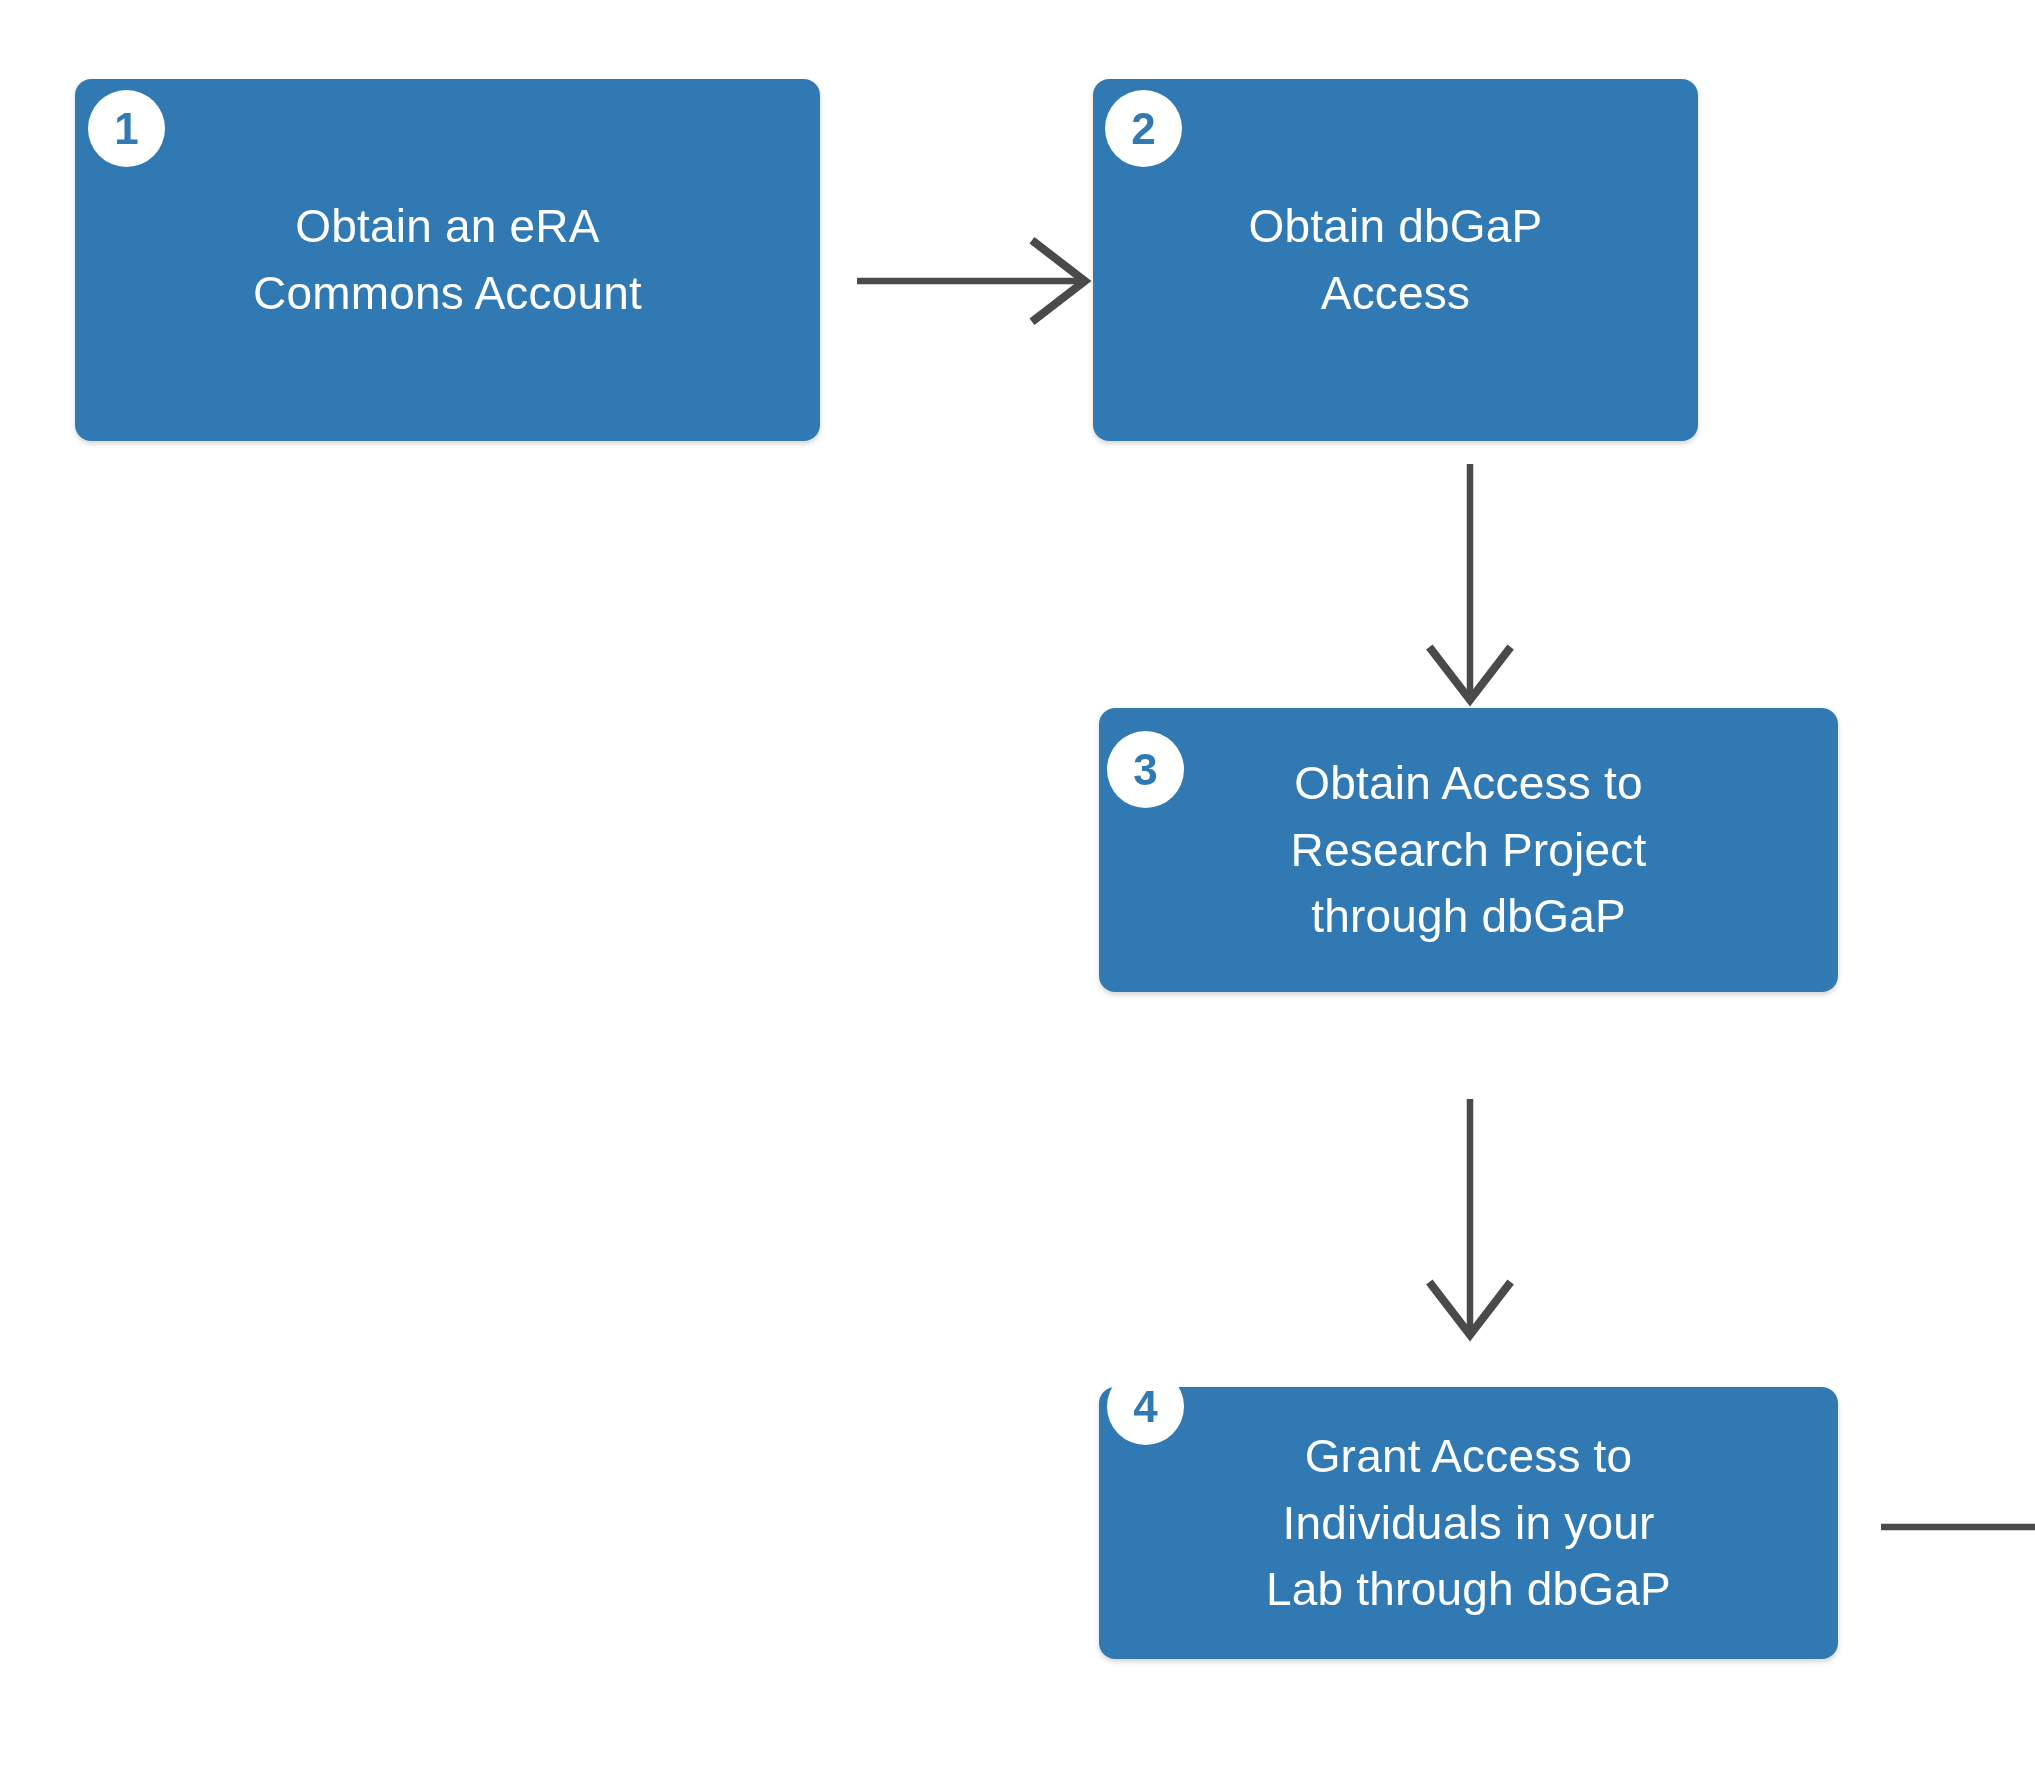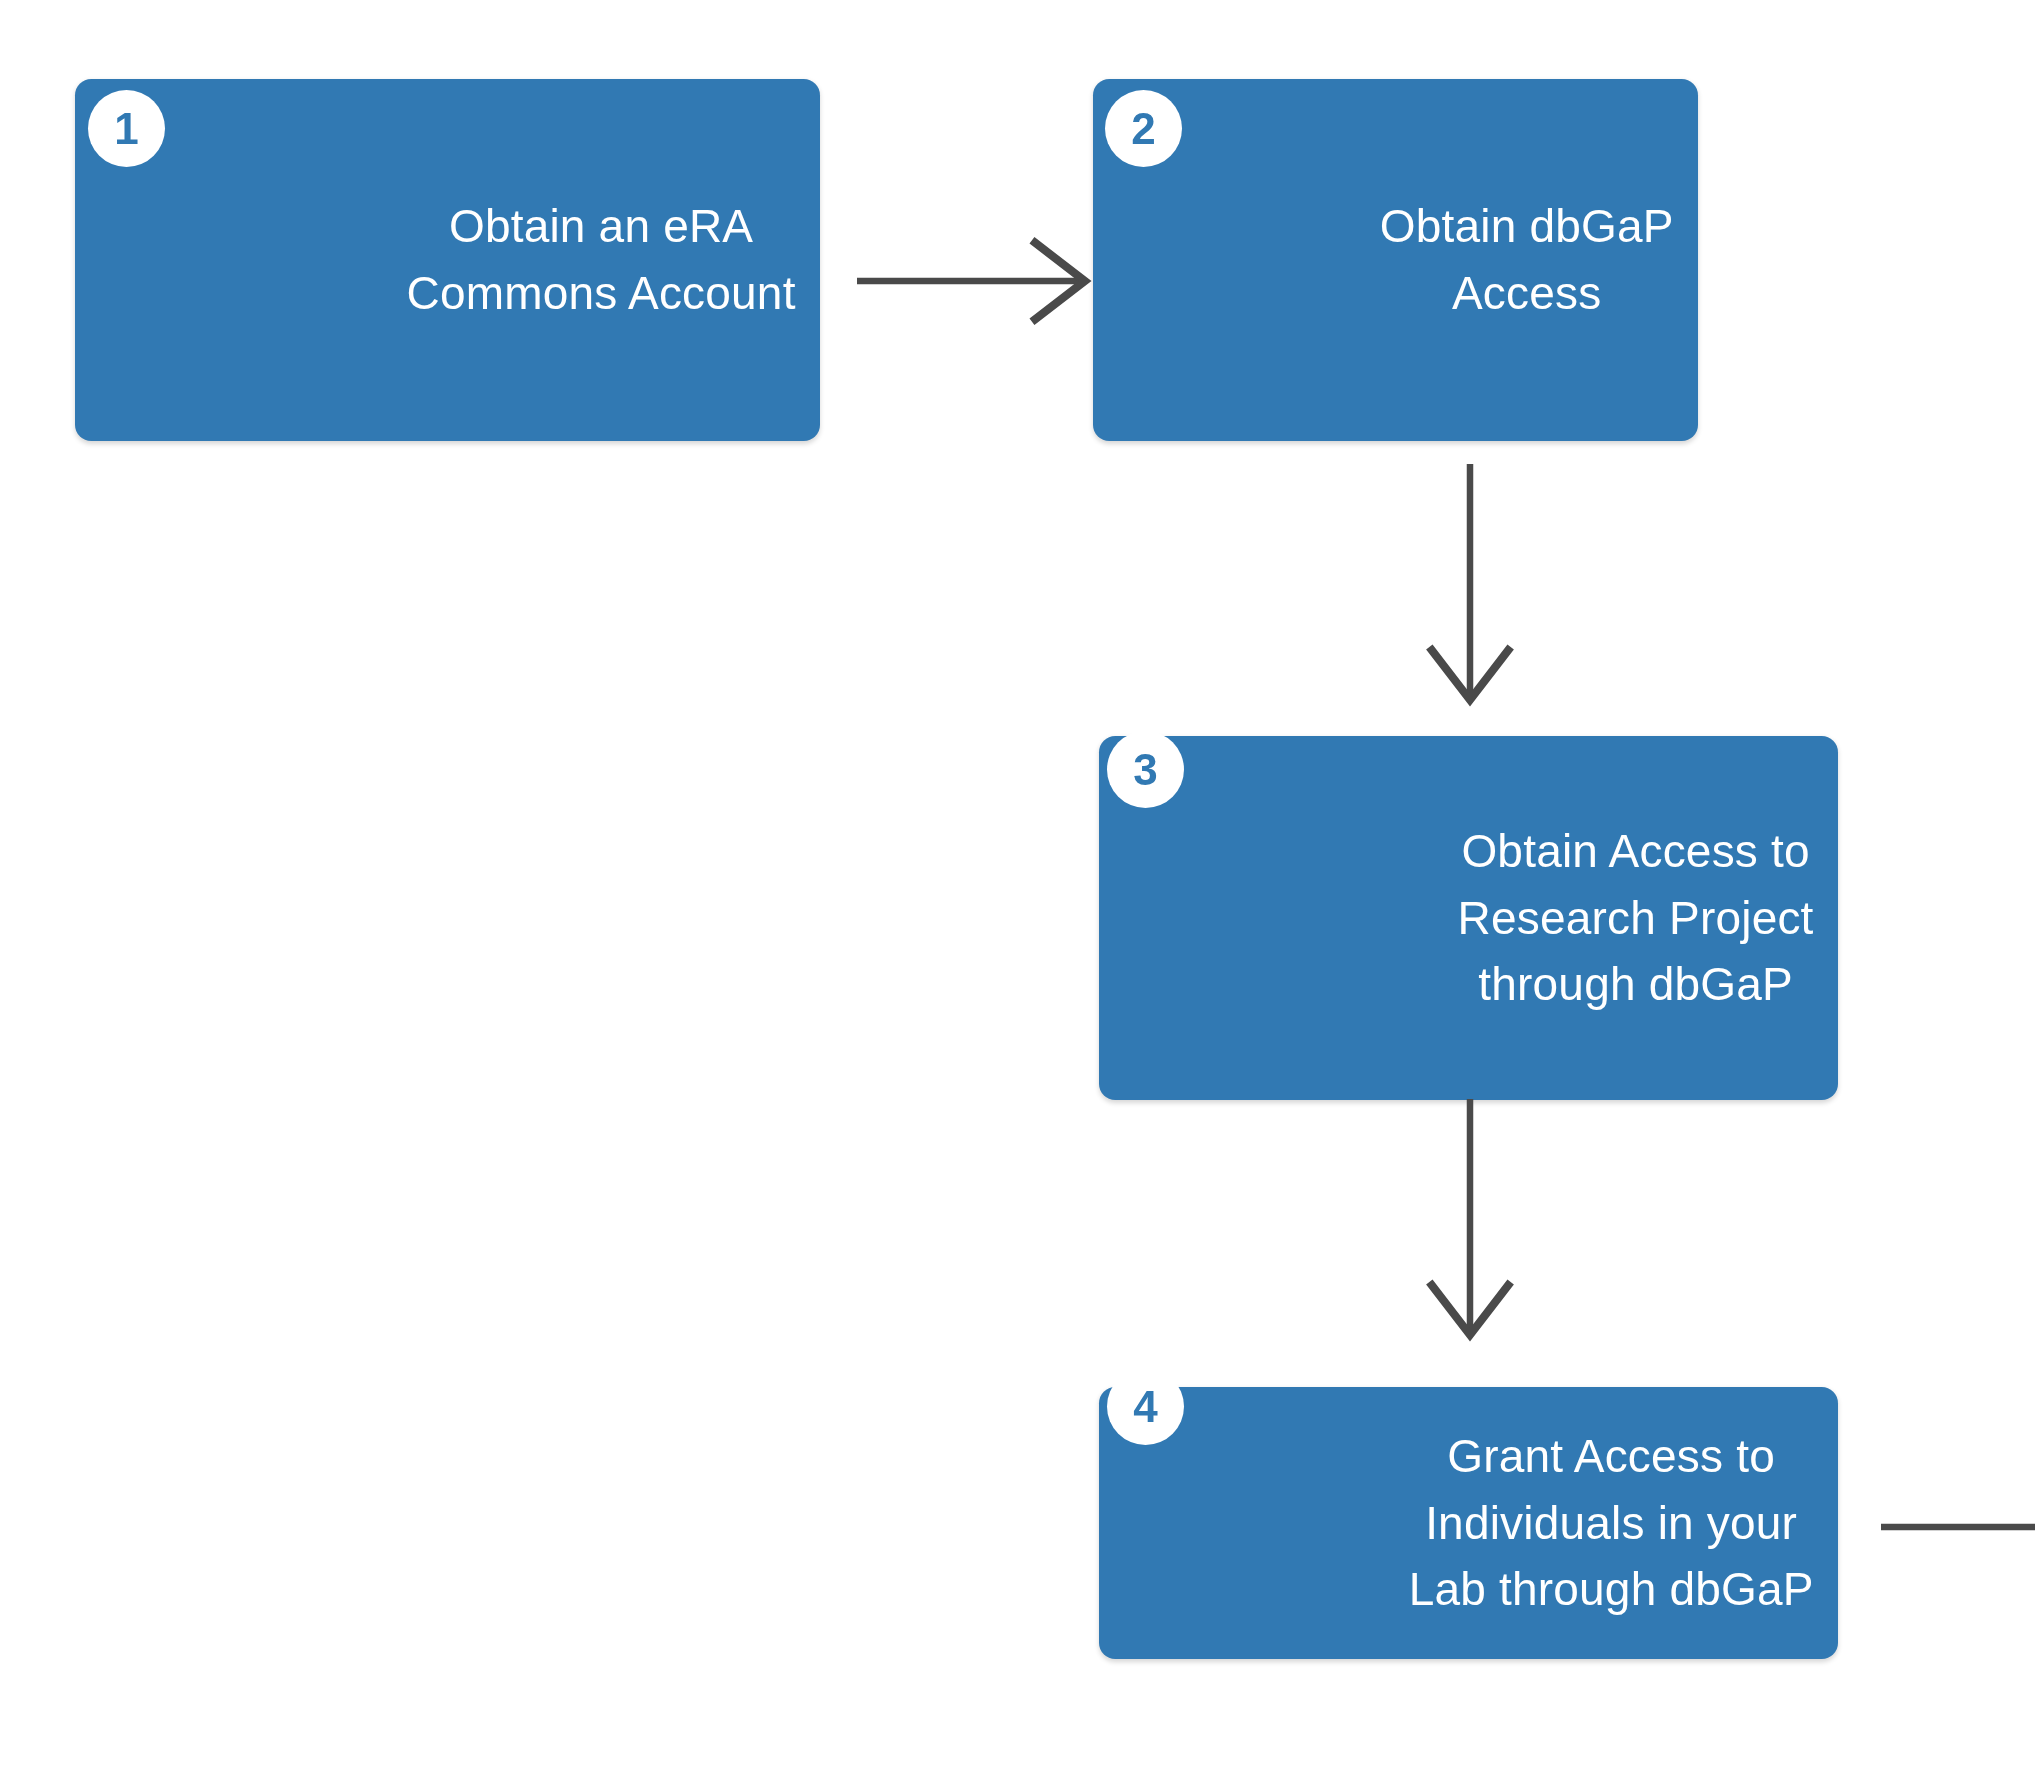--- a/index.html
+++ b/index.html
@@ -22,21 +22,21 @@
 
   
   .node {
     position: absolute;
     box-sizing: border-box;
     background: #3179b3;
     border-radius: 16.3px;
     box-shadow: 0 2.4px 5.7px rgba(0,0,0,0.16);
     display: flex;
     align-items: center;
-    justify-content: flex-end;
+    justify-content: center;
     padding: 0 24.4px;
   }
 
   .node-label {
     color: #ffffff;
     font-size: 46px;
     line-height: 1.45;
     font-weight: 400;
     text-align: center;
     letter-spacing: 0.2px;
@@ -96,21 +96,21 @@
   </div>
   <div class="badge" style="left:1105px; top:90px;">
     <span>2</span>
   </div>
 
   <svg class="arrow" style="left:1417px; top:464px; width:106px; height:244px;" viewBox="0 0 260 600">
     <line class="stem" x1="130" y1="0" x2="130" y2="575"></line>
     <polyline class="head" points="30,450 130,580 230,450"></polyline>
   </svg>
 
-  <div class="node" style="left:1099px; top:708px; width:739px; height:364px;margin-top:28px;">
+  <div class="node" style="left:1099px; top:708px; width:739px; height:284px;">
     <div class="node-label">Obtain Access to
 Research Project
 through dbGaP</div>
   </div>
   <div class="badge" style="left:1107px; top:731px;">
     <span>3</span>
   </div>
 
   <svg class="arrow" style="left:1417px; top:1099px; width:106px; height:244px;" viewBox="0 0 260 600">
     <line class="stem" x1="130" y1="0" x2="130" y2="575"></line>

